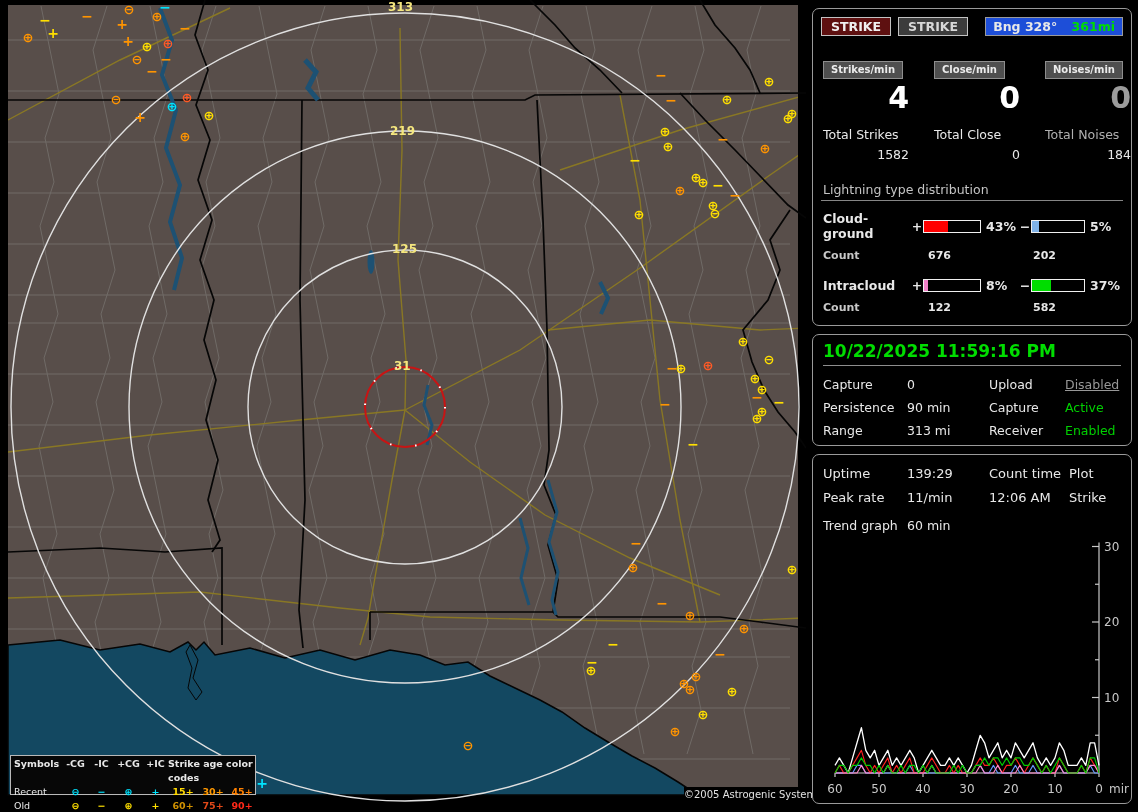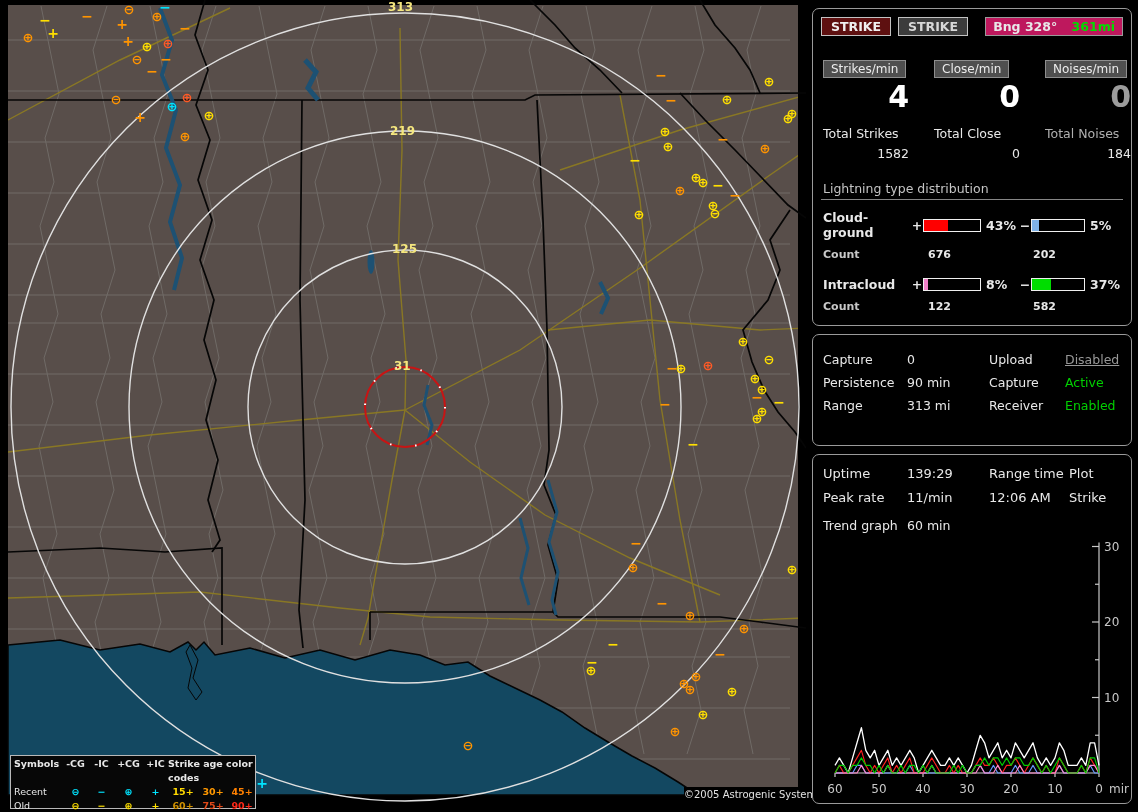--- a/index.html
+++ b/index.html
@@ -4,21 +4,21 @@
 <style>
   html,body{margin:0;padding:0;background:#000;width:1138px;height:812px;overflow:hidden;
     font-family:"DejaVu Sans","Liberation Sans",sans-serif;}
   #stage{position:absolute;left:0;top:0;width:1138px;height:812px;background:#000;}
 
   
   #map-wrap{position:absolute;left:0;top:0;width:806px;height:812px;}
   #map-svg{position:absolute;left:0;top:0;}
 
   
-  #legend{position:absolute;left:10px;top:755px;width:246px;height:54px;background:#070707;
+  #legend{position:absolute;left:10px;top:755px;width:246px;height:40px;background:#070707;
     border:1px solid #b8b8b8;color:#e8e8e8;font-size:9.5px;line-height:14px;box-sizing:border-box;padding:1px 3px;}
   .lg-row{display:grid;grid-template-columns:48px 27px 25px 29px 25px 30px 30px 28px;}
   .lg-row .hdr{font-weight:bold;}
   .lg-age-hdr{grid-column:6 / span 3;}
   .lg-sym{font-weight:bold;text-align:center;}
   .lg-recent{color:#00e4ff;}
   .lg-old{color:#ffe000;}
   .lg-age{font-weight:bold;text-align:center;}
 
   #copyright{position:absolute;left:684px;top:787px;width:122px;height:15px;background:#000;
@@ -29,27 +29,27 @@
     border-radius:7px;box-sizing:border-box;color:#e8e8e8;}
   #box1{top:8px;height:318px;padding:8px;}
   #box2{top:334px;height:112px;padding:6px 10px;}
   #box3{top:454px;height:350px;padding:6px 4px 4px 10px;}
 
   .btnrow{display:flex;align-items:center;}
   .btn{font-weight:bold;font-size:12.5px;padding:1px 9px;border:1px solid #c2c2c2;margin-right:7px;
     font-family:inherit;cursor:pointer;}
   .btn-strike{background:#5e1010;color:#f0f0f0;}
   .btn-noise{background:#3c3c3c;color:#d8d8d8;}
-  .bng{margin-left:auto;border:1px solid #9a9a9a;background:#be185d;padding:1px 7px;
+  .bng{margin-left:auto;border:1px solid #9a9a9a;background:#1d4ed8;padding:1px 7px;
     font-weight:bold;font-size:12.5px;white-space:nowrap;}
   .bng .dist-mi{color:#00dd00;margin-left:10px;}
 
   .rates{display:grid;grid-template-columns:repeat(3,86px);column-gap:25px;margin:22px 2px 0 2px;}
   .chip{display:inline-block;background:#4f4f4f;color:#ececec;border:1px solid #8e8e8e;
-    font-weight:normal;font-size:12px;padding:0 7px;line-height:16px;}
+    font-weight:bold;font-size:10px;padding:0 7px;line-height:16px;}
   .big{font-size:30px;font-weight:bold;text-align:right;line-height:34px;margin-top:2px;color:#fff;}
   .big.dim{color:#9c9c9c;}
   .tlabel{font-size:12.5px;margin-top:12px;white-space:nowrap;}
   .tlabel.dim{color:#b0b0b0;}
   .tval{font-size:12.5px;text-align:right;margin-top:5px;}
 
   .dist{margin-top:20px;}
   .dist-title{font-size:12.5px;color:#c4c4c4;border-bottom:1px solid #868686;padding:0 2px 3px 2px;}
   .dist-row{display:grid;grid-template-columns:88px 12px 58px 38px 12px 54px 40px;
     align-items:center;font-weight:bold;font-size:12.5px;margin-top:10px;padding-left:2px;}
@@ -355,20 +355,21 @@
       </div>
       <div class="cnt-row">
         <span class="lab">Count</span>
         <span class="v1">122</span>
         <span class="v2">582</span>
       </div>
     </div>
   </div>
 
   <div class="panel" id="box2">
+    <div id="datetime">10/22/2025 11:59:16 PM</div>
     <div class="kv">
       <span>Capture</span>
       <span>0</span>
       <span>Upload</span>
       <span class="dim">Disabled</span>
 
       <span>Persistence</span>
       <span>90 min</span>
       <span>Capture</span>
       <span class="grn">Active</span>
@@ -377,21 +378,21 @@
       <span>313 mi</span>
       <span>Receiver</span>
       <span class="grn">Enabled</span>
     </div>
   </div>
 
   <div class="panel" id="box3">
     <div class="kv3">
       <span>Uptime</span>
       <span>139:29</span>
-      <span class="hdrcol">Range time</span>
+      <span class="hdrcol">Count time</span>
       <span class="hdrcol">Plot</span>
 
       <span>Peak rate</span>
       <span>11/min</span>
       <span>12:06 AM</span>
       <span>Strike</span>
     </div>
     <div class="trendrow">
       <span>Trend graph</span>
       <span>60 min</span>

